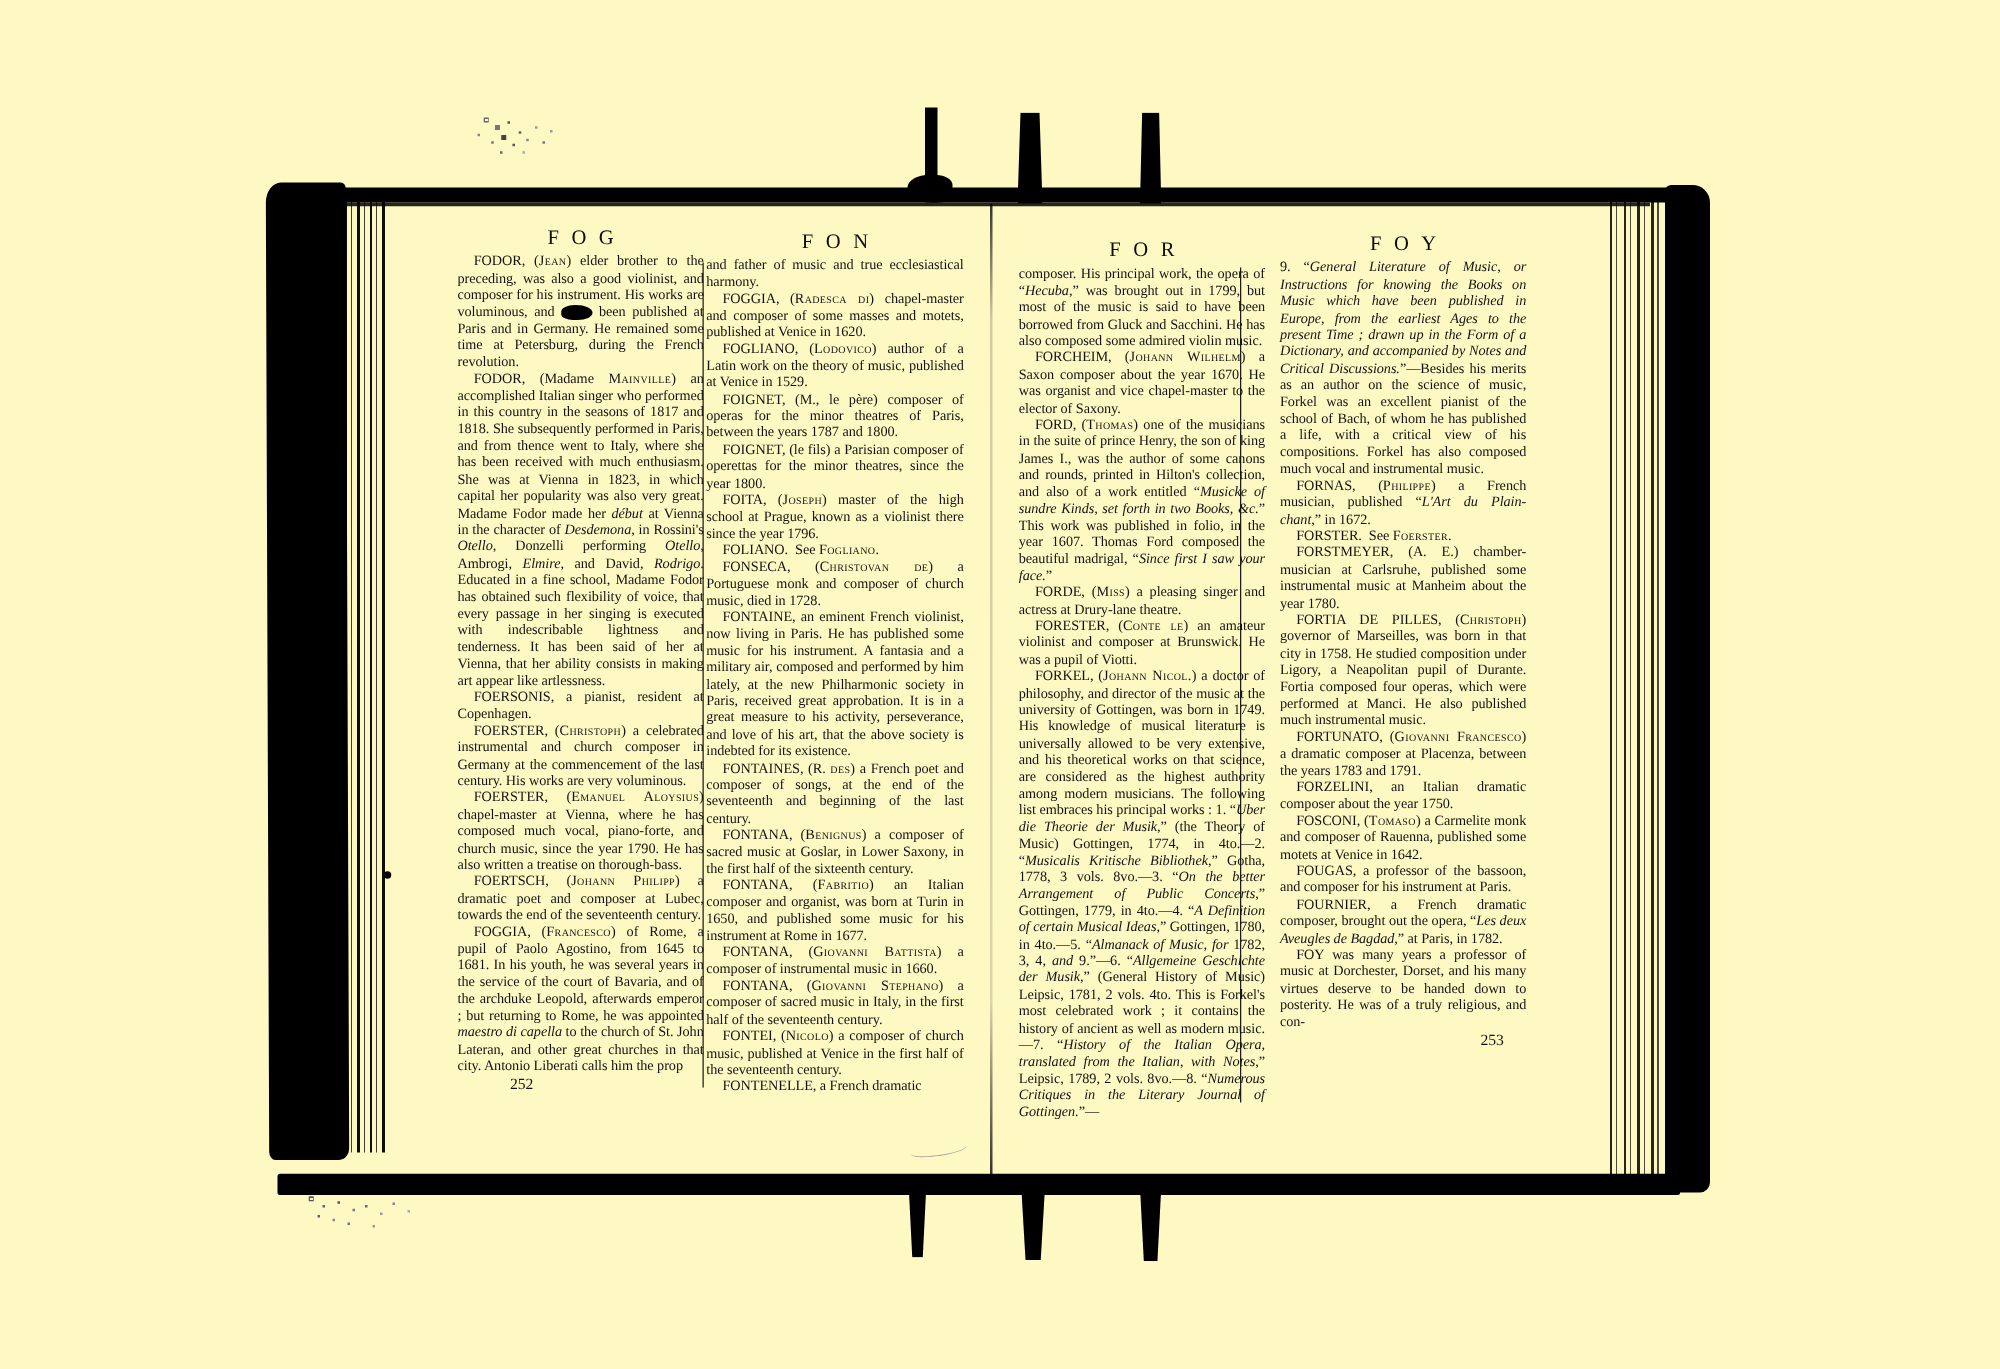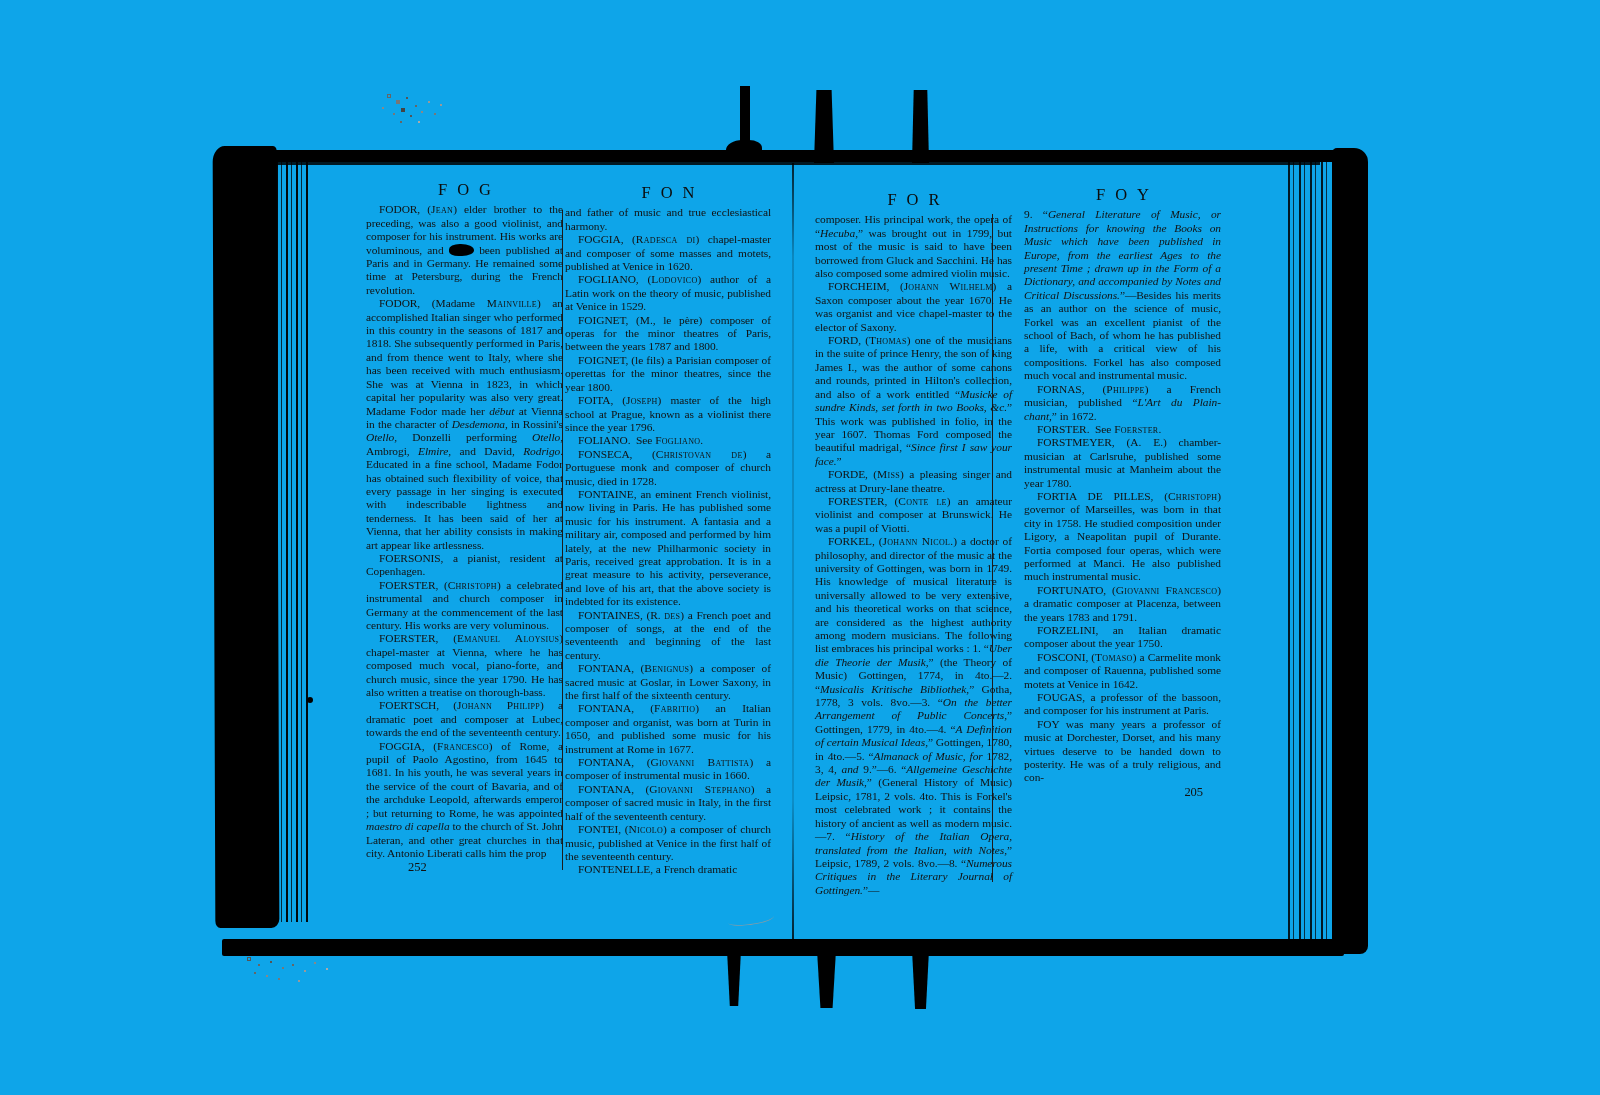--- a/index.html
+++ b/index.html
@@ -1,16 +1,16 @@
 <!DOCTYPE html>
 <html><head>
 <meta charset="utf-8">
 <style>
   html,body{margin:0;padding:0;background:#ffffff;}
-  #canvas{position:relative;width:1600px;height:1095px;background:#0ea5e9;overflow:hidden;
+  #canvas{position:relative;width:1600px;height:1095px;background:#fef9c3;overflow:hidden;
           font-family:"Liberation Serif", serif;color:#101010;}
 
   
   .ink{position:absolute;background:#000;}
   #edge-left-core{left:214px;top:146px;width:64px;height:782px;border-radius:12px 4px 8px 5px/16px 5px 9px 7px;transform:rotate(-.2deg);}
   #edge-left-streaks{left:276px;top:158px;width:32px;height:764px;background:
      repeating-linear-gradient(90deg,rgba(0,0,0,.95) 0 2px,rgba(0,0,0,0) 2px 5px,rgba(0,0,0,.75) 5px 6px,rgba(0,0,0,0) 6px 10px);}
   #edge-right-core{left:1332px;top:148px;width:36px;height:806px;border-radius:5px 14px 8px 10px;}
   #edge-right-streaks{left:1286px;top:158px;width:46px;height:792px;background:
      repeating-linear-gradient(90deg,rgba(0,0,0,0) 0 2px,rgba(0,0,0,.85) 2px 4px,rgba(0,0,0,0) 4px 7px,rgba(0,0,0,.7) 7px 8px,rgba(0,0,0,0) 8px 11px);}
@@ -146,18 +146,19 @@
     <div>
         <p class="entry cont">9. “<i>General Literature of Music, or Instructions for knowing the Books on Music which have been published in Europe, from the earliest Ages to the present Time ; drawn up in the Form of a Dictionary, and accompanied by Notes and Critical Discussions.</i>”—Besides his merits as an author on the science of music, Forkel was an excellent pianist of the school of Bach, of whom he has published a life, with a critical view of his compositions. Forkel has also composed much vocal and instrumental music.</p>
         <p class="entry">FORNAS, (<span class="sc">Philippe</span>) a French musician, published “<i>L'Art du Plain-chant</i>,” in 1672.</p>
         <p class="entry">FORSTER.&nbsp; See <span class="sc">Foerster</span>.</p>
         <p class="entry">FORSTMEYER, (A. E.) chamber-musician at Carlsruhe, published some instrumental music at Manheim about the year 1780.</p>
         <p class="entry">FORTIA DE PILLES, (<span class="sc">Christoph</span>) governor of Marseilles, was born in that city in 1758. He studied composition under Ligory, a Neapolitan pupil of Durante. Fortia composed four operas, which were performed at Manci. He also published much instrumental music.</p>
         <p class="entry">FORTUNATO, (<span class="sc">Giovanni Francesco</span>) a dramatic composer at Placenza, between the years 1783 and 1791.</p>
         <p class="entry">FORZELINI, an Italian dramatic composer about the year 1750.</p>
         <p class="entry">FOSCONI, (<span class="sc">Tomaso</span>) a Carmelite monk and composer of Rauenna, published some motets at Venice in 1642.</p>
         <p class="entry">FOUGAS, a professor of the bassoon, and composer for his instrument at Paris.</p>
+        <p class="entry">FOURNIER, a French dramatic composer, brought out the opera, “<i>Les deux Aveugles de Bagdad</i>,” at Paris, in 1782.</p>
         <p class="entry">FOY was many years a professor of music at Dorchester, Dorset, and his many virtues deserve to be handed down to posterity. He was of a truly religious, and con-</p>
       </div>
-    <p class="folio" id="folio-253">205</p>
+    <p class="folio" id="folio-253">253</p>
   </div>
 
 </div>
 
 </body></html>

